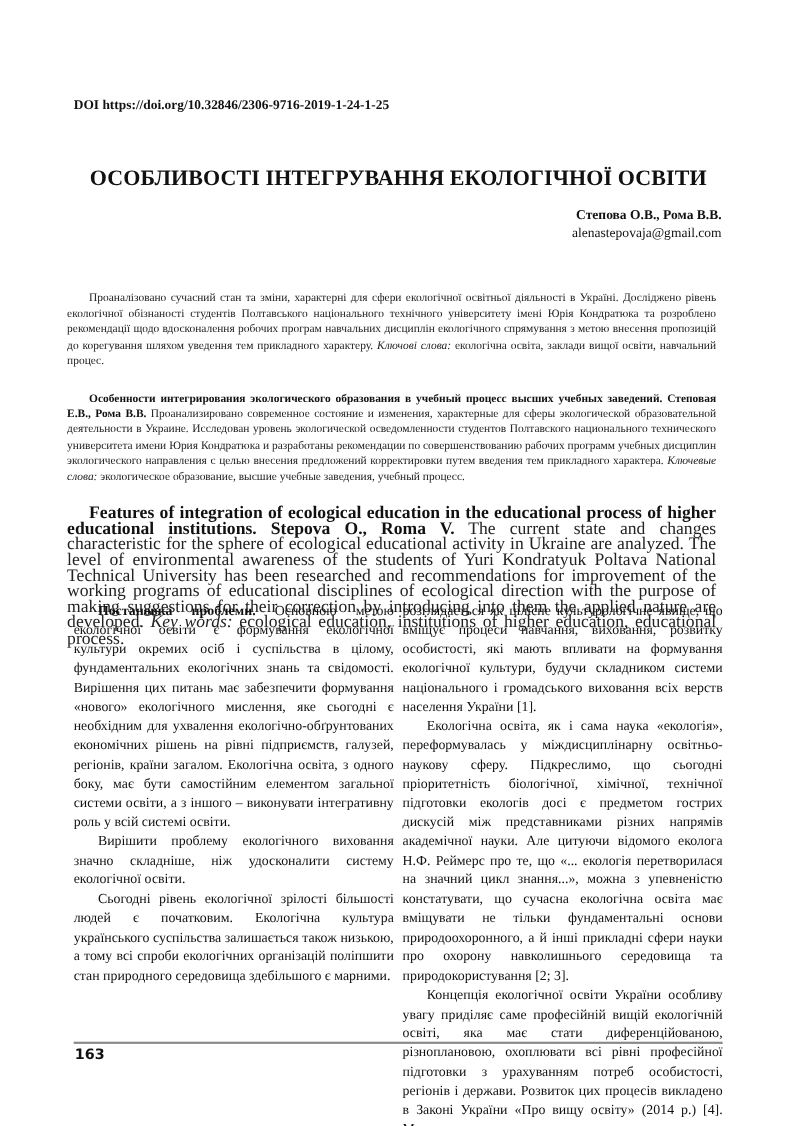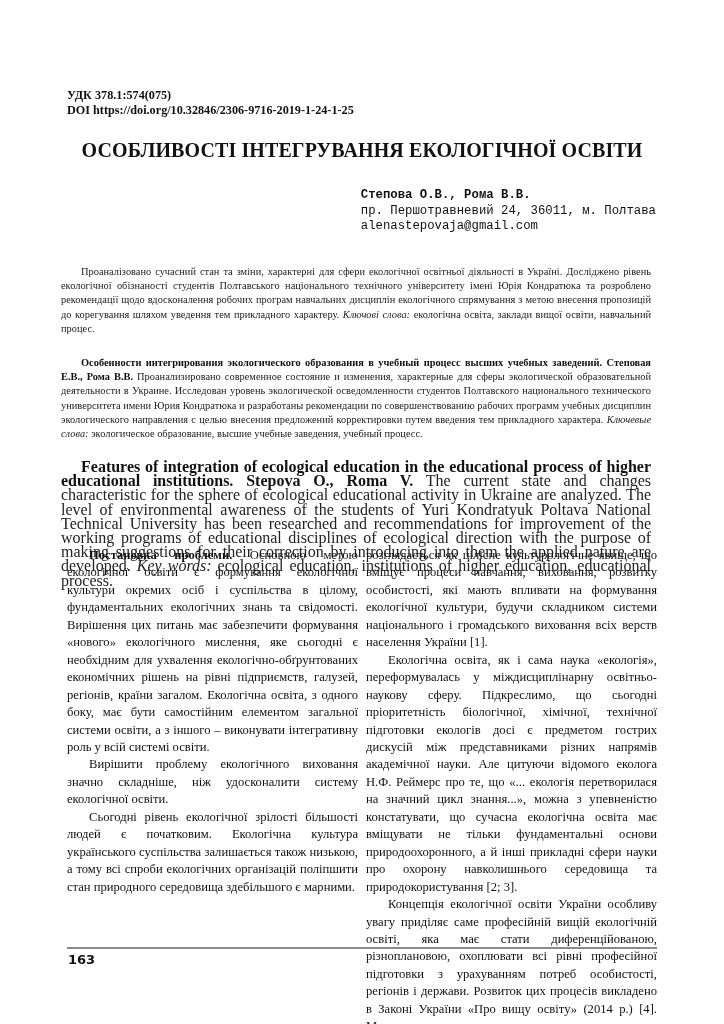--- a/index.html
+++ b/index.html
@@ -1,49 +1,47 @@
 <!DOCTYPE html>
 <html><head>
 <meta charset="utf-8">
 <style>
   html, body { margin: 0; padding: 0; background: #ffffff; }
   body { width: 724px; height: 1024px; position: relative; overflow: hidden; font-family: "Liberation Serif", serif; color: #111; }
   .abs { position: absolute; }
   .udk { left: 67px; top: 88px; font-weight: bold; font-size: 12.2px; line-height: 15px; }
-  .title { left: 67px; top: 138px; width: 590px; text-align: center; font-weight: bold; font-size: 20px; line-height: 25px; letter-spacing: 0.1px; }
-  .authors { right: 68px; top: 188px; font-size: 12.3px; line-height: 15.5px; font-family: Liberation Mono, monospace; }
+  .title { left: 67px; top: 150px; width: 590px; text-align: center; font-weight: bold; font-size: 20px; line-height: 25px; letter-spacing: 0.1px; }
+  .authors { right: 68px; top: 188px; text-align: right; font-size: 12.3px; line-height: 15.5px; }
   .authors .names { font-weight: bold; }
   .abstract { left: 61px; width: 590px; font-size: 10.4px; line-height: 14.2px; text-align: justify; text-indent: 20px; color: #222; }
   .abs-ua { top: 265px; }
   .abs-ru { top: 356px; }
   .abs-en { top: 460px; font-size: 16px; }
   .abstract b { font-weight: bold; color: #111; }
   .col { top: 547px; width: 291px; font-size: 12.6px; line-height: 17.45px; text-align: justify; }
   .col p { margin: 0; text-indent: 22px; }
   .col p.cont { text-indent: 0; }
   .col-left { left: 67px; }
   .col-right { left: 366px; }
   .rule { left: 67px; top: 947px; width: 590px; height: 2px; background: #8a8a8a; }
   .pagenum { left: 68px; top: 952px; font-family: "DejaVu Sans", sans-serif; font-weight: bold; font-size: 13px; }
 </style>
 </head>
 <body>
 
 <div class="abs udk">
-  <div>УДК 378.1:574(075)</div>
   <div>DOI https://doi.org/10.32846/2306-9716-2019-1-24-1-25</div>
 </div>
 
 <div class="abs title">
   <div>ОСОБЛИВОСТІ ІНТЕГРУВАННЯ ЕКОЛОГІЧНОЇ ОСВІТИ</div>
 </div>
 
 <div class="abs authors">
   <div class="names">Степова О.В., Рома В.В.</div>
-  <div>пр. Першотравневий 24, 36011, м. Полтава</div>
   <div>alenastepovaja@gmail.com</div>
 </div>
 
 <div class="abs abstract abs-ua"><span>Проаналізовано сучасний стан та зміни, характерні для сфери екологічної освітньої діяльності в Україні. Досліджено рівень екологічної обізнаності студентів Полтавського національного технічного університету імені Юрія Кондратюка та розроблено рекомендації щодо вдосконалення робочих програм навчальних дисциплін екологічного спрямування з метою внесення пропозицій до корегування шляхом уведення тем прикладного характеру. </span><i>Ключові слова:</i><span> екологічна освіта, заклади вищої освіти, навчальний процес.</span></div>
 
 <div class="abs abstract abs-ru"><b>Особенности интегрирования экологического образования в учебный процесс высших учебных заведений. Степовая Е.В., Рома В.В.</b><span> Проанализировано современное состояние и изменения, характерные для сферы экологической образовательной деятельности в Украине. Исследован уровень экологической осведомленности студентов Полтавского национального технического университета имени Юрия Кондратюка и разработаны рекомендации по совершенствованию рабочих программ учебных дисциплин экологического направления с целью внесения предложений корректировки путем введения тем прикладного характера. </span><i>Ключевые слова:</i><span> экологическое образование, высшие учебные заведения, учебный процесс.</span></div>
 
 <div class="abs abstract abs-en"><b>Features of integration of ecological education in the educational process of higher educational institutions. Stepova O., Roma V.</b><span> The current state and changes characteristic for the sphere of ecological educational activity in Ukraine are analyzed. The level of environmental awareness of the students of Yuri Kondratyuk Poltava National Technical University has been researched and recommendations for improvement of the working programs of educational disciplines of ecological direction with the purpose of making suggestions for their correction by introducing into them the applied nature are developed. </span><i>Key words:</i><span> ecological education, institutions of higher education, educational process.</span></div>
 
 <div class="abs col col-left">

